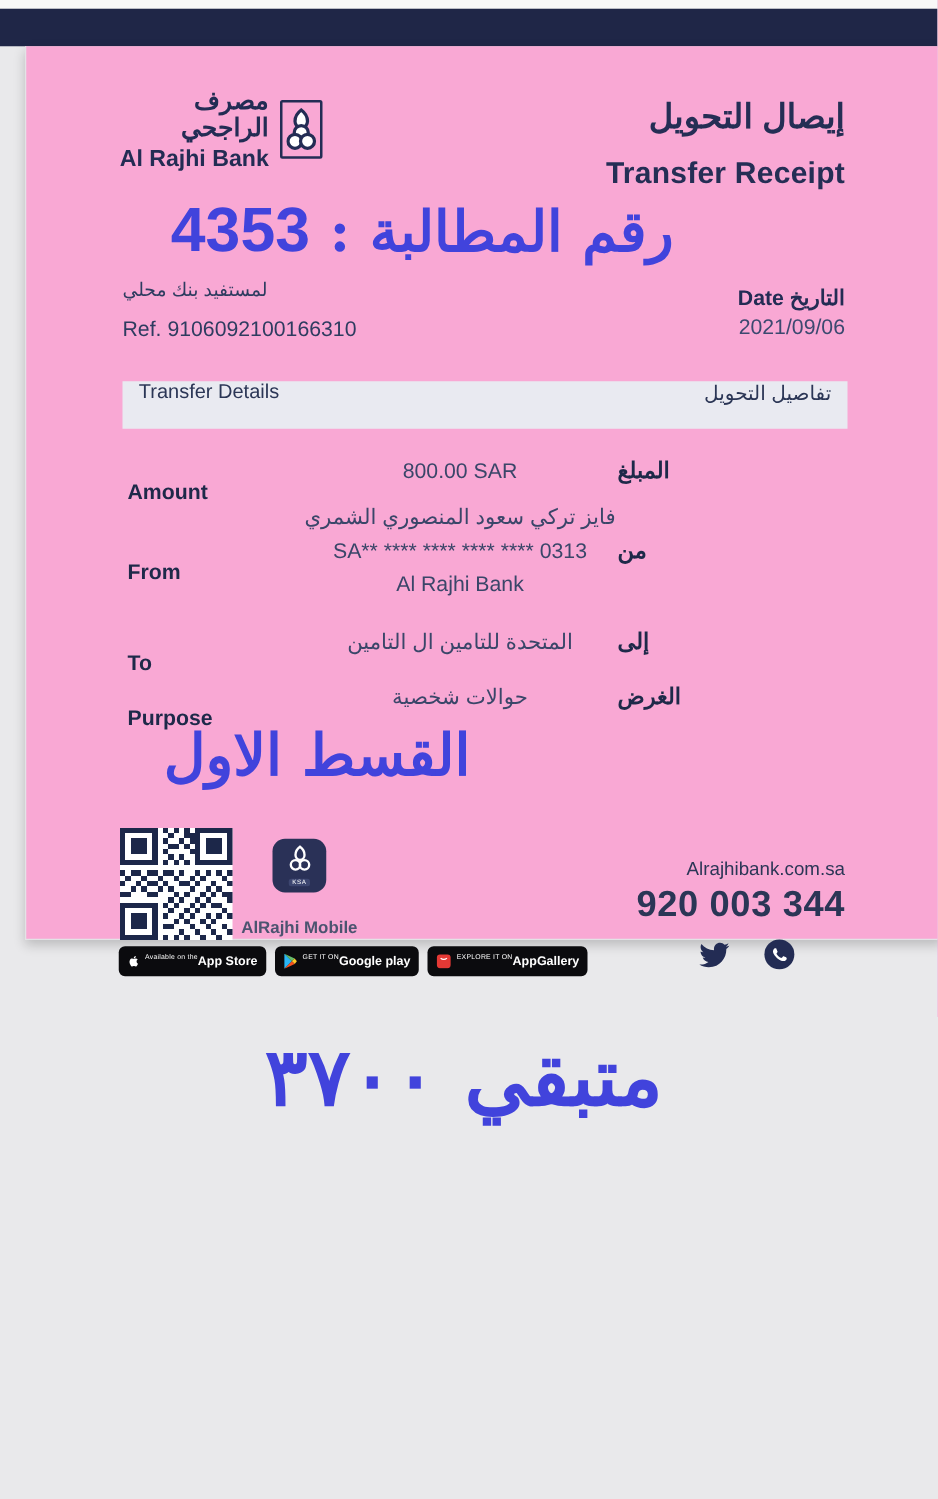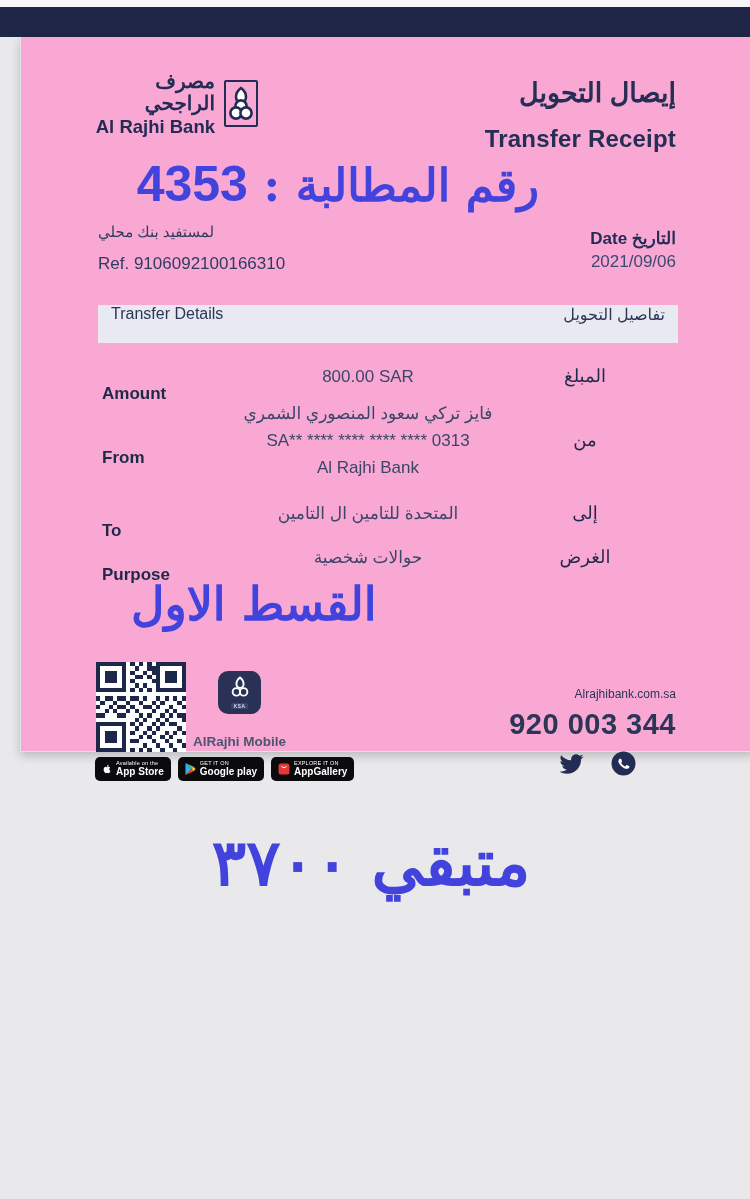--- a/index.html
+++ b/index.html
@@ -37,37 +37,37 @@
   .date-value{position:absolute;right:77px;top:215px;font-size:17px;color:#3c4970;}
   
   .details-header{position:absolute;left:77px;top:268px;width:580px;height:38px;background:#e9eaf1;
     display:flex;justify-content:space-between;padding:0 13px;box-sizing:border-box;}
   .details-header .en{font-size:16px;color:#2b3656;}
   .details-header .ar{font-size:16px;color:#2b3656;direction:rtl;}
   .row{position:absolute;left:81px;right:77px;display:flex;align-items:center;}
   .row .lbl-en{width:140px;font-size:17px;font-weight:700;color:#1e2949;margin-top:36px;}
   .row .val{flex:1;text-align:center;font-size:17px;color:#3a4669;line-height:27px;direction:rtl;}
   .row .val .ltr{direction:ltr;unicode-bidi:isolate;}
-  .row .lbl-ar{width:182px;text-align:center;font-size:18px;font-weight:400;color:#1e2949;direction:rtl;}
+  .row .lbl-ar{width:182px;text-align:left;font-size:18px;font-weight:700;color:#1e2949;direction:rtl;}
   .row-amount{top:318px;height:42px;}
   .row-from{top:362px;height:82px;}
   .row-to{top:456px;height:40px;}
   .row-purpose{top:500px;height:40px;}
   
   .qr{position:absolute;left:75px;top:625px;width:90px;height:90px;}
   .app-icon{position:absolute;left:197px;top:634px;width:43px;height:43px;background:#2a3157;border-radius:10px;
     display:flex;flex-direction:column;align-items:center;justify-content:center;}
   .app-icon .ksa{font-size:5px;color:#fff;background:#3d4670;border-radius:2px;padding:0 3px;margin-top:1px;letter-spacing:.5px;}
   .app-label{position:absolute;left:166px;top:697px;width:105px;text-align:center;font-size:13.5px;font-weight:600;color:#4c5470;}
   .badges{position:absolute;left:74px;top:720px;display:flex;gap:7px;}
   .badge{height:24px;background:#0b0b0e;border-radius:5px;display:flex;align-items:center;gap:4px;padding:0 7px;color:#fff;}
-  .badge .txt{display:flex;flex-direction:column;line-height:1;}
+  .badge .txt{display:flex;line-height:1;}
   .badge .t-top{font-size:5.5px;letter-spacing:.2px;}
   .badge .t-name{font-size:10px;font-weight:700;margin-top:1px;white-space:nowrap;}
-  .website{position:absolute;right:77px;top:650px;font-size:12px;font-weight:500;color:#2b3656;}
+  .website{position:absolute;right:77px;top:650px;font-size:15px;font-weight:500;color:#2b3656;}
   .phone{position:absolute;right:77px;top:671px;font-size:29px;font-weight:600;color:#2b3656;letter-spacing:.5px;}
   .social{position:absolute;left:537px;top:714px;display:flex;gap:26px;align-items:center;}
 </style>
 </head>
 <body>
 
 <div class="top-strip"></div>
 <div class="nav-bar"></div>
 
 <div class="doc">

